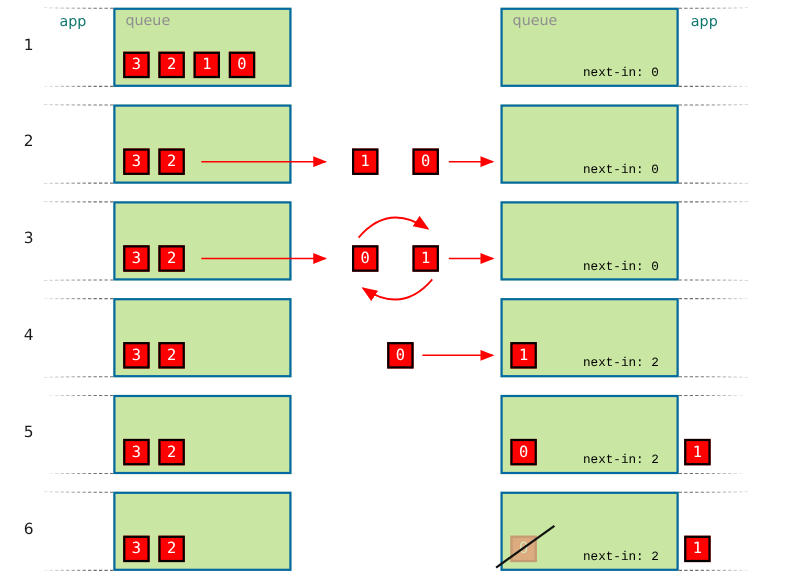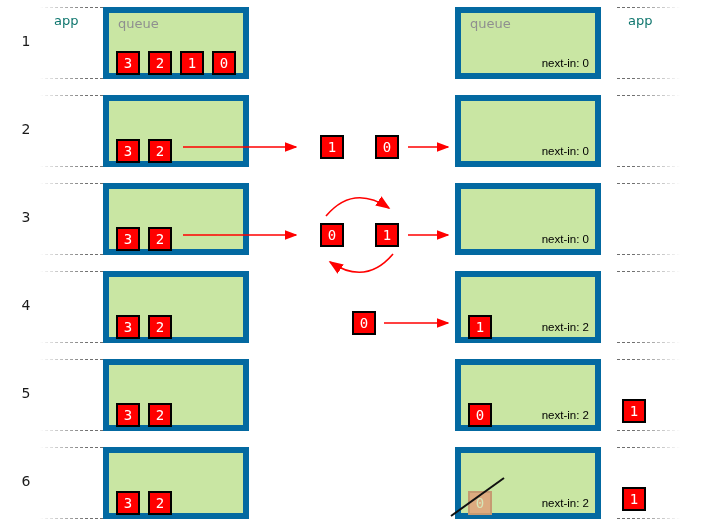--- a/index.html
+++ b/index.html
@@ -15,30 +15,30 @@
   .region::before,.region::after{content:"";position:absolute;left:0;width:100%;height:2px;}
   .region::before{top:-1px;}
   .region::after{bottom:-1px;}
   .fade-left::before,.fade-left::after{
      background:linear-gradient(to left, rgba(255,255,255,0) 0%, rgba(255,255,255,0) 25%, #fff 100%);}
   .fade-right::before,.fade-right::after{
      background:linear-gradient(to right, rgba(255,255,255,0) 0%, rgba(255,255,255,0) 25%, #fff 100%);}
   .region-label{position:absolute;top:5px;font-size:13px;color:#0f766e;}
   .region.left .region-label{left:14px;}
   .region.right .region-label{left:11px;}
-  .qbox{position:absolute;top:0;width:146px;height:72px;box-sizing:border-box;
-        background:#c9e6a3;border:6px solid #0369a1;}
+  .qbox{position:absolute;top:0;width:162px;height:72px;box-sizing:border-box;
+        background:#c9e6a3;border:2px solid #0369a1;}
   .qbox.lbox{left:103px;}
   .qbox.rbox{left:455px;}
   .qtitle{position:absolute;left:9px;top:3px;font-size:13px;color:#8f8f8f;}
   .packet{position:absolute;width:24px;height:24px;box-sizing:border-box;background:#ff0000;
           border:2px solid #000;color:#fff;font-family:"DejaVu Sans Mono",monospace;
           font-size:14px;line-height:20px;text-align:center;}
   .packet.dropped{background:#dcab80;border-color:#c69a72;color:#d6e5b8;}
-  .nextin{position:absolute;right:6px;bottom:4px;font-family:Liberation Sans, sans-serif;
+  .nextin{position:absolute;right:16px;bottom:4px;font-family:Liberation Mono, monospace;
           font-size:11.5px;color:#000;}
   .arrows-layer{position:absolute;left:0;top:0;pointer-events:none;}
 </style>
 </head>
 <body>
 
 <div class="canvas">
 
   <div class="row" style="top:7px">
     <div class="step">1</div>

